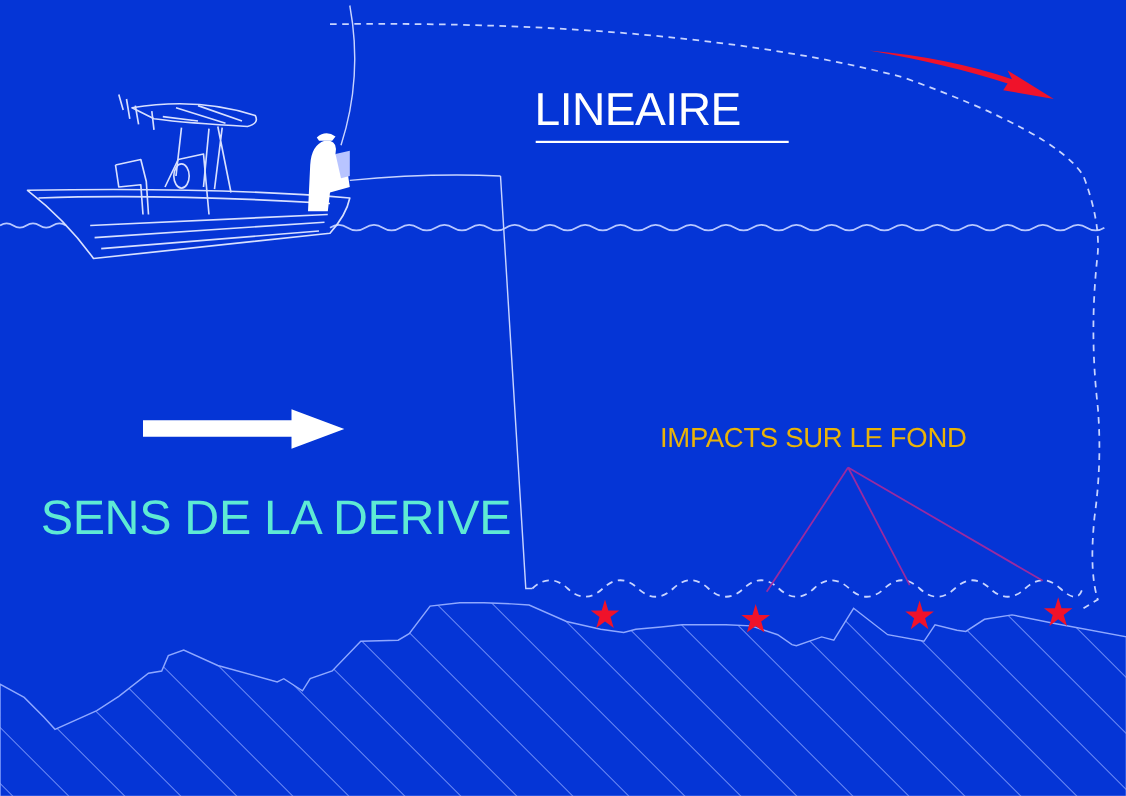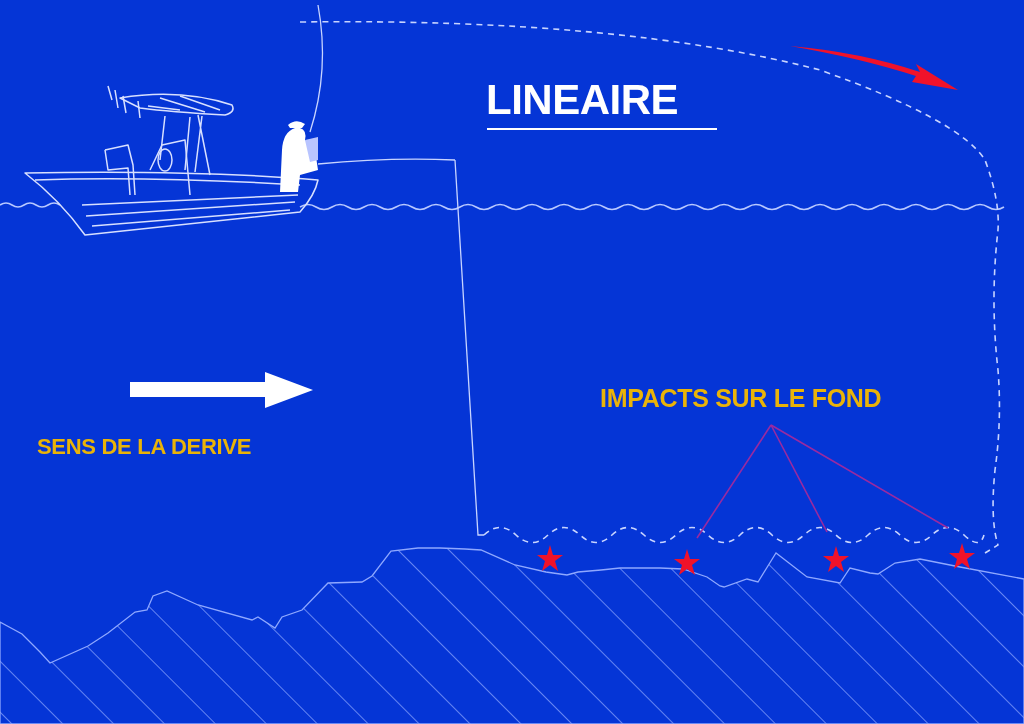--- a/index.html
+++ b/index.html
@@ -1,21 +1,21 @@
 <!DOCTYPE html>
 <html><head>
 <meta charset="utf-8">
 <style>
   html, body { margin: 0; padding: 0; }
   body { width: 1024px; height: 724px; overflow: hidden; background: #0535d6; position: relative; font-family: "Liberation Sans", sans-serif; }
   #canvas { position: absolute; left: 0; top: 0; width: 1024px; height: 724px; }
-  .label { position: absolute; font-weight: bold; white-space: nowrap; }
+  .label { position: absolute; font-weight: normal; white-space: nowrap; }
   #title { left: 486px; top: 76px; font-size: 42px; color: #ffffff; letter-spacing: -0.5px; }
   #title-underline { position: absolute; left: 487px; top: 128px; width: 230px; height: 2px; background: #ffffff; }
-  #drift { left: 37px; top: 434px; font-size: 22px; color: #eab308; letter-spacing: -0.3px; }
+  #drift { left: 37px; top: 446px; font-size: 44px; color: #5eead4; letter-spacing: -0.3px; }
   #impacts { left: 600px; top: 384px; font-size: 25px; color: #eab308; letter-spacing: -0.3px; }
 </style>
 </head>
 <body>
 
 <svg id="canvas" width="1024" height="724" viewBox="0 0 1024 724" xmlns="http://www.w3.org/2000/svg">
   <defs>
     <pattern id="hatch" patternUnits="userSpaceOnUse" width="36" height="36" patternTransform="rotate(-45)">
       <line x1="0" y1="0" x2="0" y2="36" stroke="#8fa8ff" stroke-width="1.4"></line>
     </pattern>

